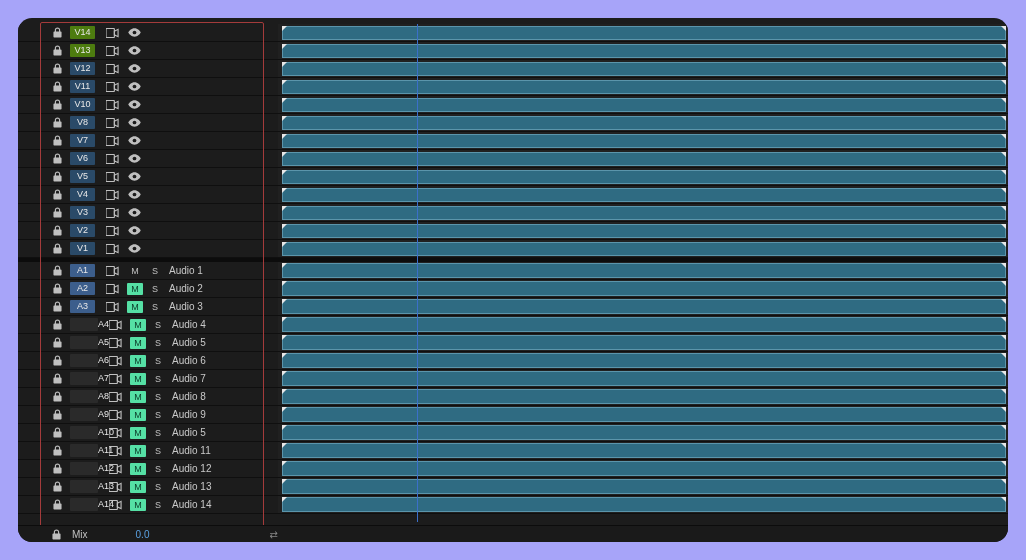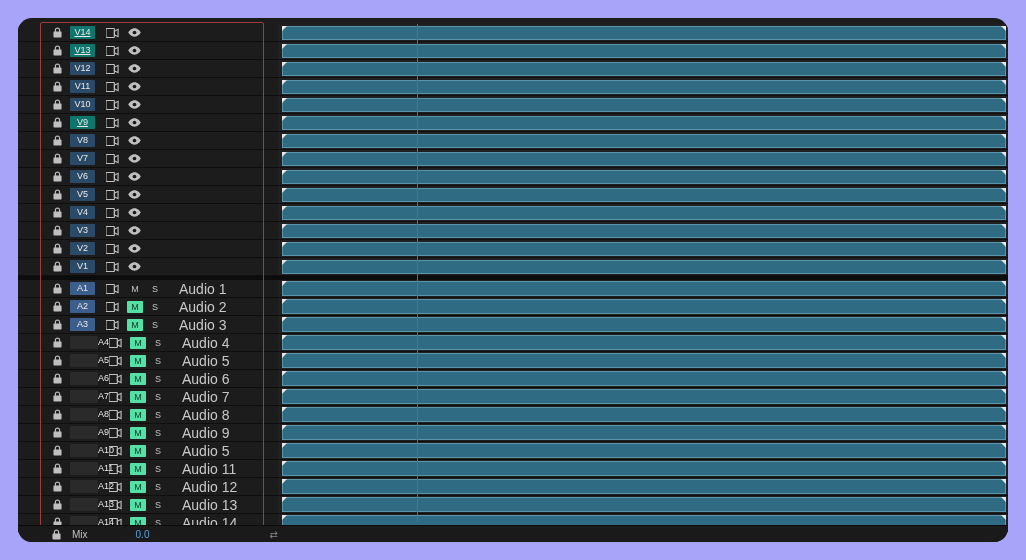--- a/index.html
+++ b/index.html
@@ -49,21 +49,21 @@
   .badge {
     margin-left: 8px;
     width: 25px; height: 13px;
     border-radius: 1px;
     font-size: 9px;
     line-height: 13px;
     text-align: center;
     color: #e8e8e8;
     cursor: pointer;
   }
-  .badge.v-on  { background: #0f766e; text-decoration: underline; }
+  .badge.v-on  { background: #4d7c0f; }
   .badge.v-dim { background: #2a4a68; }
   .badge.a-on  { background: #3c5e8c; }
   .badge.a-off { background: #2a2a2a; padding-left: 28px; }
   .src {
     margin-left: 10px;
     width: 14px; height: 11px;
     display:flex; align-items:center; justify-content:center;
     cursor: pointer;
   }
   .src svg { width: 13px; height: 10px; }
@@ -88,22 +88,22 @@
   .solo {
     margin-left: 7px;
     width: 10px; height: 12px;
     font-size: 9px;
     line-height: 12px;
     text-align: center;
     color: #c0c0c0;
     cursor: pointer;
   }
   .aname {
-    margin-left: 19px;
-    font-size: 14px;
+    margin-left: 9px;
+    font-size: 10px;
     color: #c8c8c8;
   }
   .lane {
     flex: 1 1 auto;
     height: 100%;
     position: relative;
     border-bottom: 1px solid #0f0f0f;
     background: #202020;
   }
   .clip {
@@ -267,45 +267,20 @@
         </div>
       </div>
       <div class="track video">
         <div class="hdr">
           <span class="lock">
             <svg viewBox="0 0 10 12">
               <path d="M2 5V3.2C2 1.6 3.3 .5 5 .5S8 1.6 8 3.2V5h.7c.4 0 .8.4.8.8v4.9c0 .4-.4.8-.8.8H1.3c-.4 0-.8-.4-.8-.8V5.8c0-.4.4-.8.8-.8H2zm1.3 0h3.4V3.2c0-.9-.8-1.5-1.7-1.5s-1.7.6-1.7 1.5V5z" fill="#bfbfbf"></path>
             </svg>
           </span>
           <span class="badge v-dim">V10</span>
-          <span class="src">
-            <svg viewBox="0 0 14 10">
-              <rect x="0" y="0" width="9" height="10" rx="1" fill="none" stroke="#bfbfbf" stroke-width="1.2"></rect>
-              <path d="M9 3 L13 1 V9 L9 7 Z" fill="none" stroke="#bfbfbf" stroke-width="1.2"></path>
-            </svg>
-          </span>
-          <span class="eye">
-            <svg viewBox="0 0 14 9">
-              <path d="M7 0C3.5 0 1 3 .3 4.5 1 6 3.5 9 7 9s6-3 6.7-4.5C13 3 10.5 0 7 0z" fill="#bfbfbf"></path>
-              <circle cx="7" cy="4.5" r="2" fill="#1c1c1c"></circle>
-            </svg>
-          </span>
-        </div>
-        <div class="lane">
-          <div class="clip"></div>
-        </div>
-      </div>
-      <div class="track video">
-        <div class="hdr">
-          <span class="lock">
-            <svg viewBox="0 0 10 12">
-              <path d="M2 5V3.2C2 1.6 3.3 .5 5 .5S8 1.6 8 3.2V5h.7c.4 0 .8.4.8.8v4.9c0 .4-.4.8-.8.8H1.3c-.4 0-.8-.4-.8-.8V5.8c0-.4.4-.8.8-.8H2zm1.3 0h3.4V3.2c0-.9-.8-1.5-1.7-1.5s-1.7.6-1.7 1.5V5z" fill="#bfbfbf"></path>
-            </svg>
-          </span>
-          <span class="badge v-on">V9</span>
           <span class="src">
             <svg viewBox="0 0 14 10">
               <rect x="0" y="0" width="9" height="10" rx="1" fill="none" stroke="#bfbfbf" stroke-width="1.2"></rect>
               <path d="M9 3 L13 1 V9 L9 7 Z" fill="none" stroke="#bfbfbf" stroke-width="1.2"></path>
             </svg>
           </span>
           <span class="eye">
             <svg viewBox="0 0 14 9">
               <path d="M7 0C3.5 0 1 3 .3 4.5 1 6 3.5 9 7 9s6-3 6.7-4.5C13 3 10.5 0 7 0z" fill="#bfbfbf"></path>
               <circle cx="7" cy="4.5" r="2" fill="#1c1c1c"></circle>

